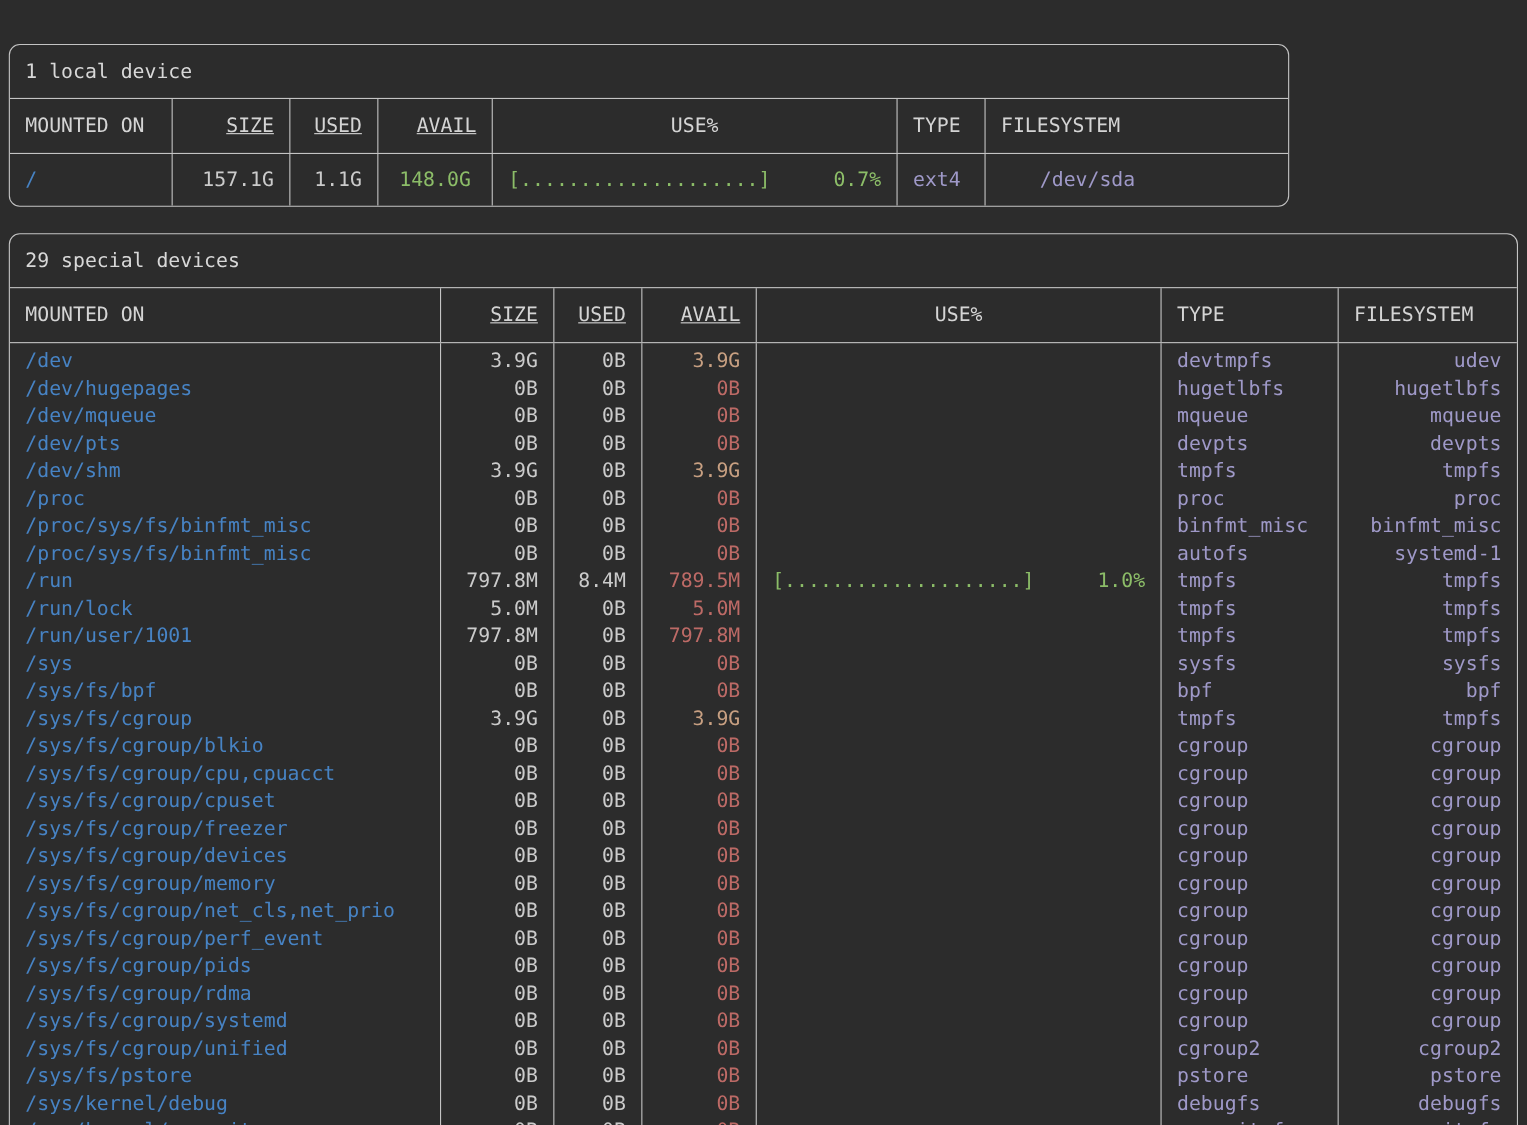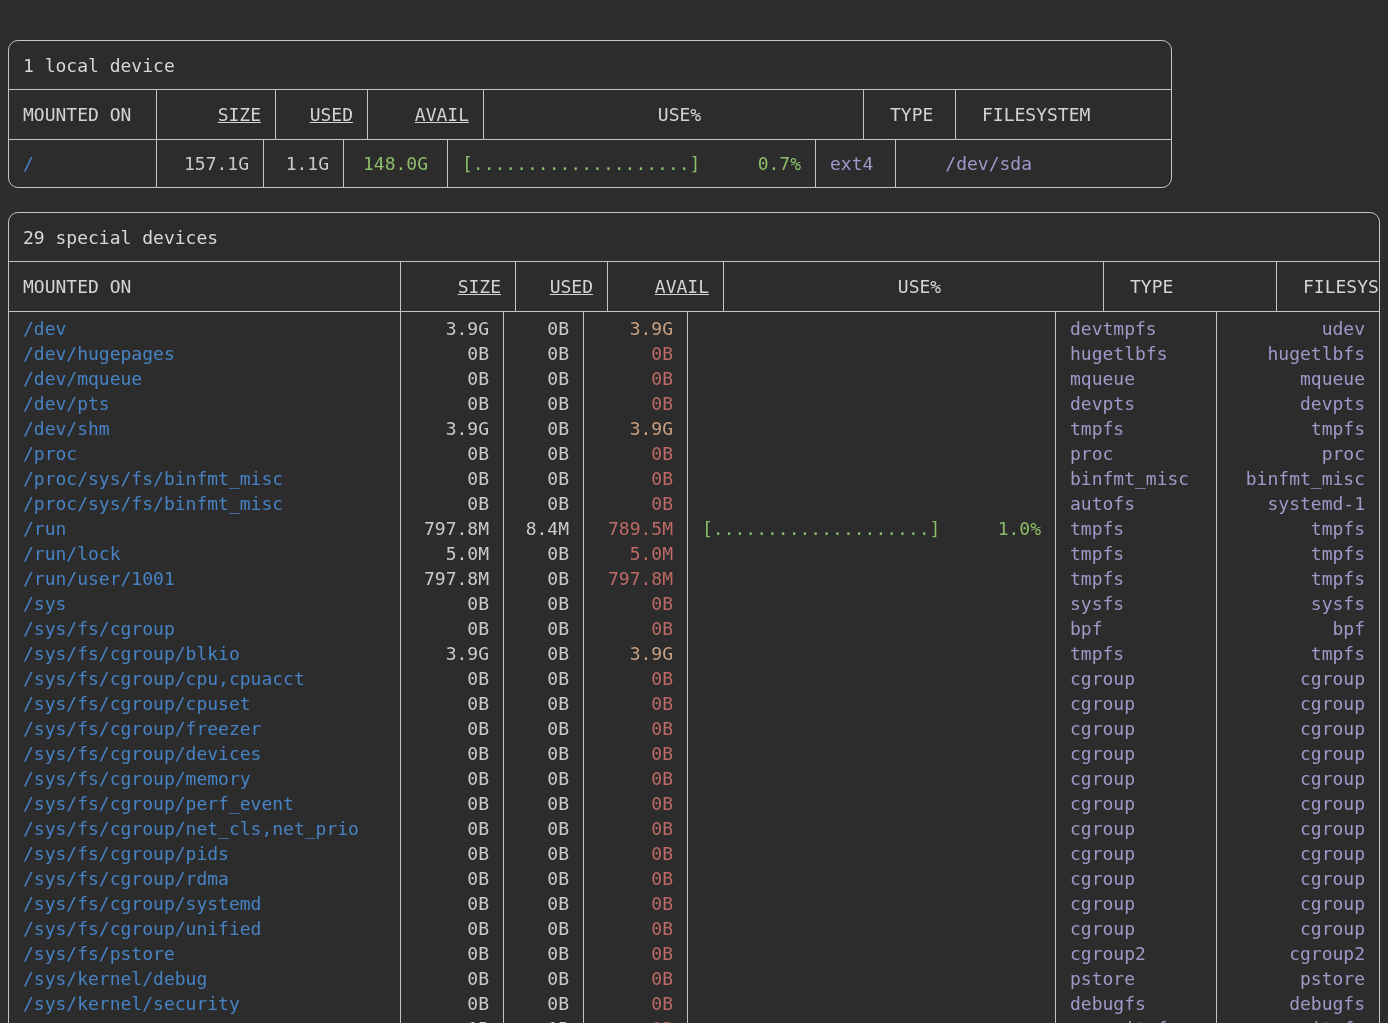--- a/index.html
+++ b/index.html
@@ -16,21 +16,21 @@
     overflow:hidden;
     background:var(--background, #2c2c2c);
   }
   .tbl-local { width:1164px;margin-top:32px; }
   .tbl-special { width:1372px; margin-top:24px; }
   .tbl-title {
     height:49px; line-height:49px; padding-left:14px;
     border-bottom:1px solid var(--border, #c4c4c4);
     color:var(--title_text, #d8d8d8); white-space:pre;
   }
-  .thead { display:grid; border-bottom:1px solid var(--border, #c4c4c4); color:var(--header_text, #d4d4d4);gap:12px; }
+  .thead { display:grid; border-bottom:1px solid var(--border, #c4c4c4); color:var(--header_text, #d4d4d4); }
   .g-local   { grid-template-columns:148px 107px 80px 104px 368px 80px 150px; }
   .g-special { grid-template-columns:392px 103px 80px 104px 368px 161px 162px; }
   .hcell {
     height:49px; line-height:49px; padding:0 14px; white-space:pre;
     border-right:1px solid var(--border, #c4c4c4);
   }
   .hcell:last-child { border-right:none; }
   .h-r { text-align:right;text-decoration:underline; }
   .h-c { text-align:center; }
   .tbody { display:grid; }
@@ -106,29 +106,30 @@
           <div class="line c-mount">/dev/mqueue</div>
           <div class="line c-mount">/dev/pts</div>
           <div class="line c-mount">/dev/shm</div>
           <div class="line c-mount">/proc</div>
           <div class="line c-mount">/proc/sys/fs/binfmt_misc</div>
           <div class="line c-mount">/proc/sys/fs/binfmt_misc</div>
           <div class="line c-mount">/run</div>
           <div class="line c-mount">/run/lock</div>
           <div class="line c-mount">/run/user/1001</div>
           <div class="line c-mount">/sys</div>
+          <div class="line c-mount">/sys/fs/bpf</div>
           <div class="line c-mount">/sys/fs/cgroup</div>
           <div class="line c-mount">/sys/fs/cgroup/blkio</div>
           <div class="line c-mount">/sys/fs/cgroup/cpu,cpuacct</div>
           <div class="line c-mount">/sys/fs/cgroup/cpuset</div>
           <div class="line c-mount">/sys/fs/cgroup/freezer</div>
           <div class="line c-mount">/sys/fs/cgroup/devices</div>
           <div class="line c-mount">/sys/fs/cgroup/memory</div>
+          <div class="line c-mount">/sys/fs/cgroup/net_cls,net_prio</div>
           <div class="line c-mount">/sys/fs/cgroup/perf_event</div>
-          <div class="line c-mount">/sys/fs/cgroup/net_cls,net_prio</div>
           <div class="line c-mount">/sys/fs/cgroup/pids</div>
           <div class="line c-mount">/sys/fs/cgroup/rdma</div>
           <div class="line c-mount">/sys/fs/cgroup/systemd</div>
           <div class="line c-mount">/sys/fs/cgroup/unified</div>
           <div class="line c-mount">/sys/fs/pstore</div>
           <div class="line c-mount">/sys/kernel/debug</div>
           <div class="line c-mount">/sys/kernel/security</div>
         </div>
         <div class="col">
           <div class="line a-r">3.9G</div>

